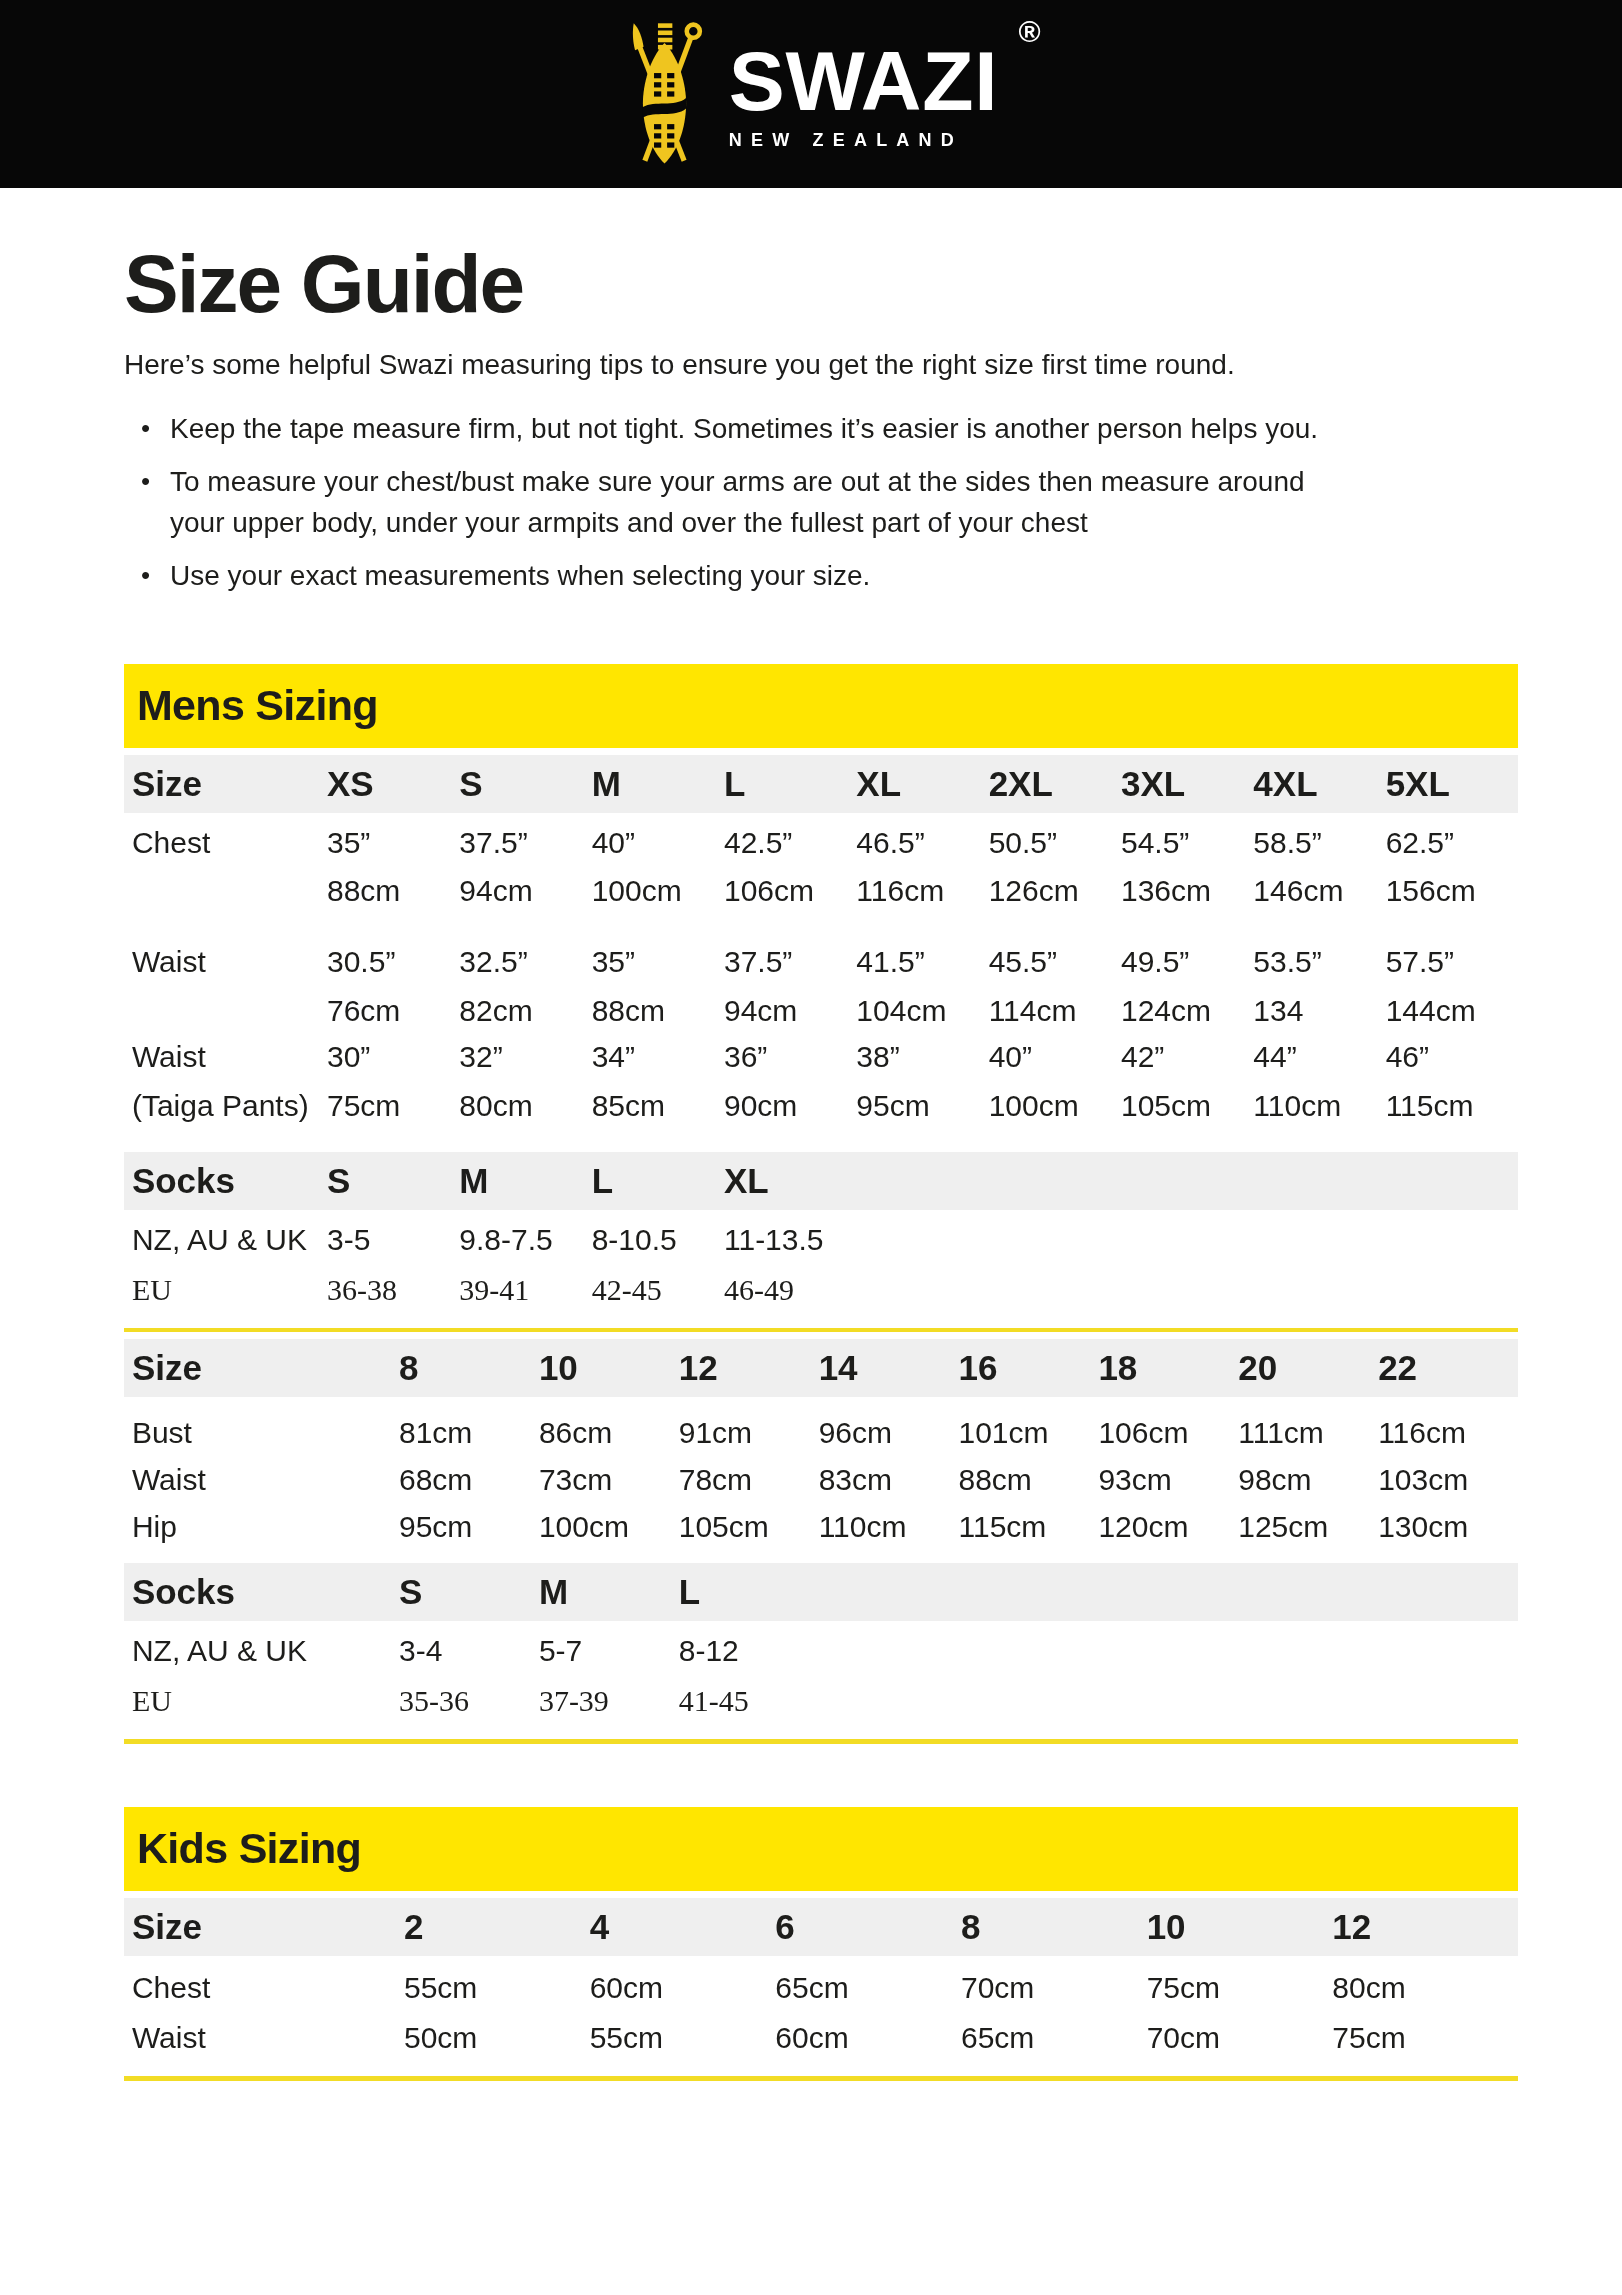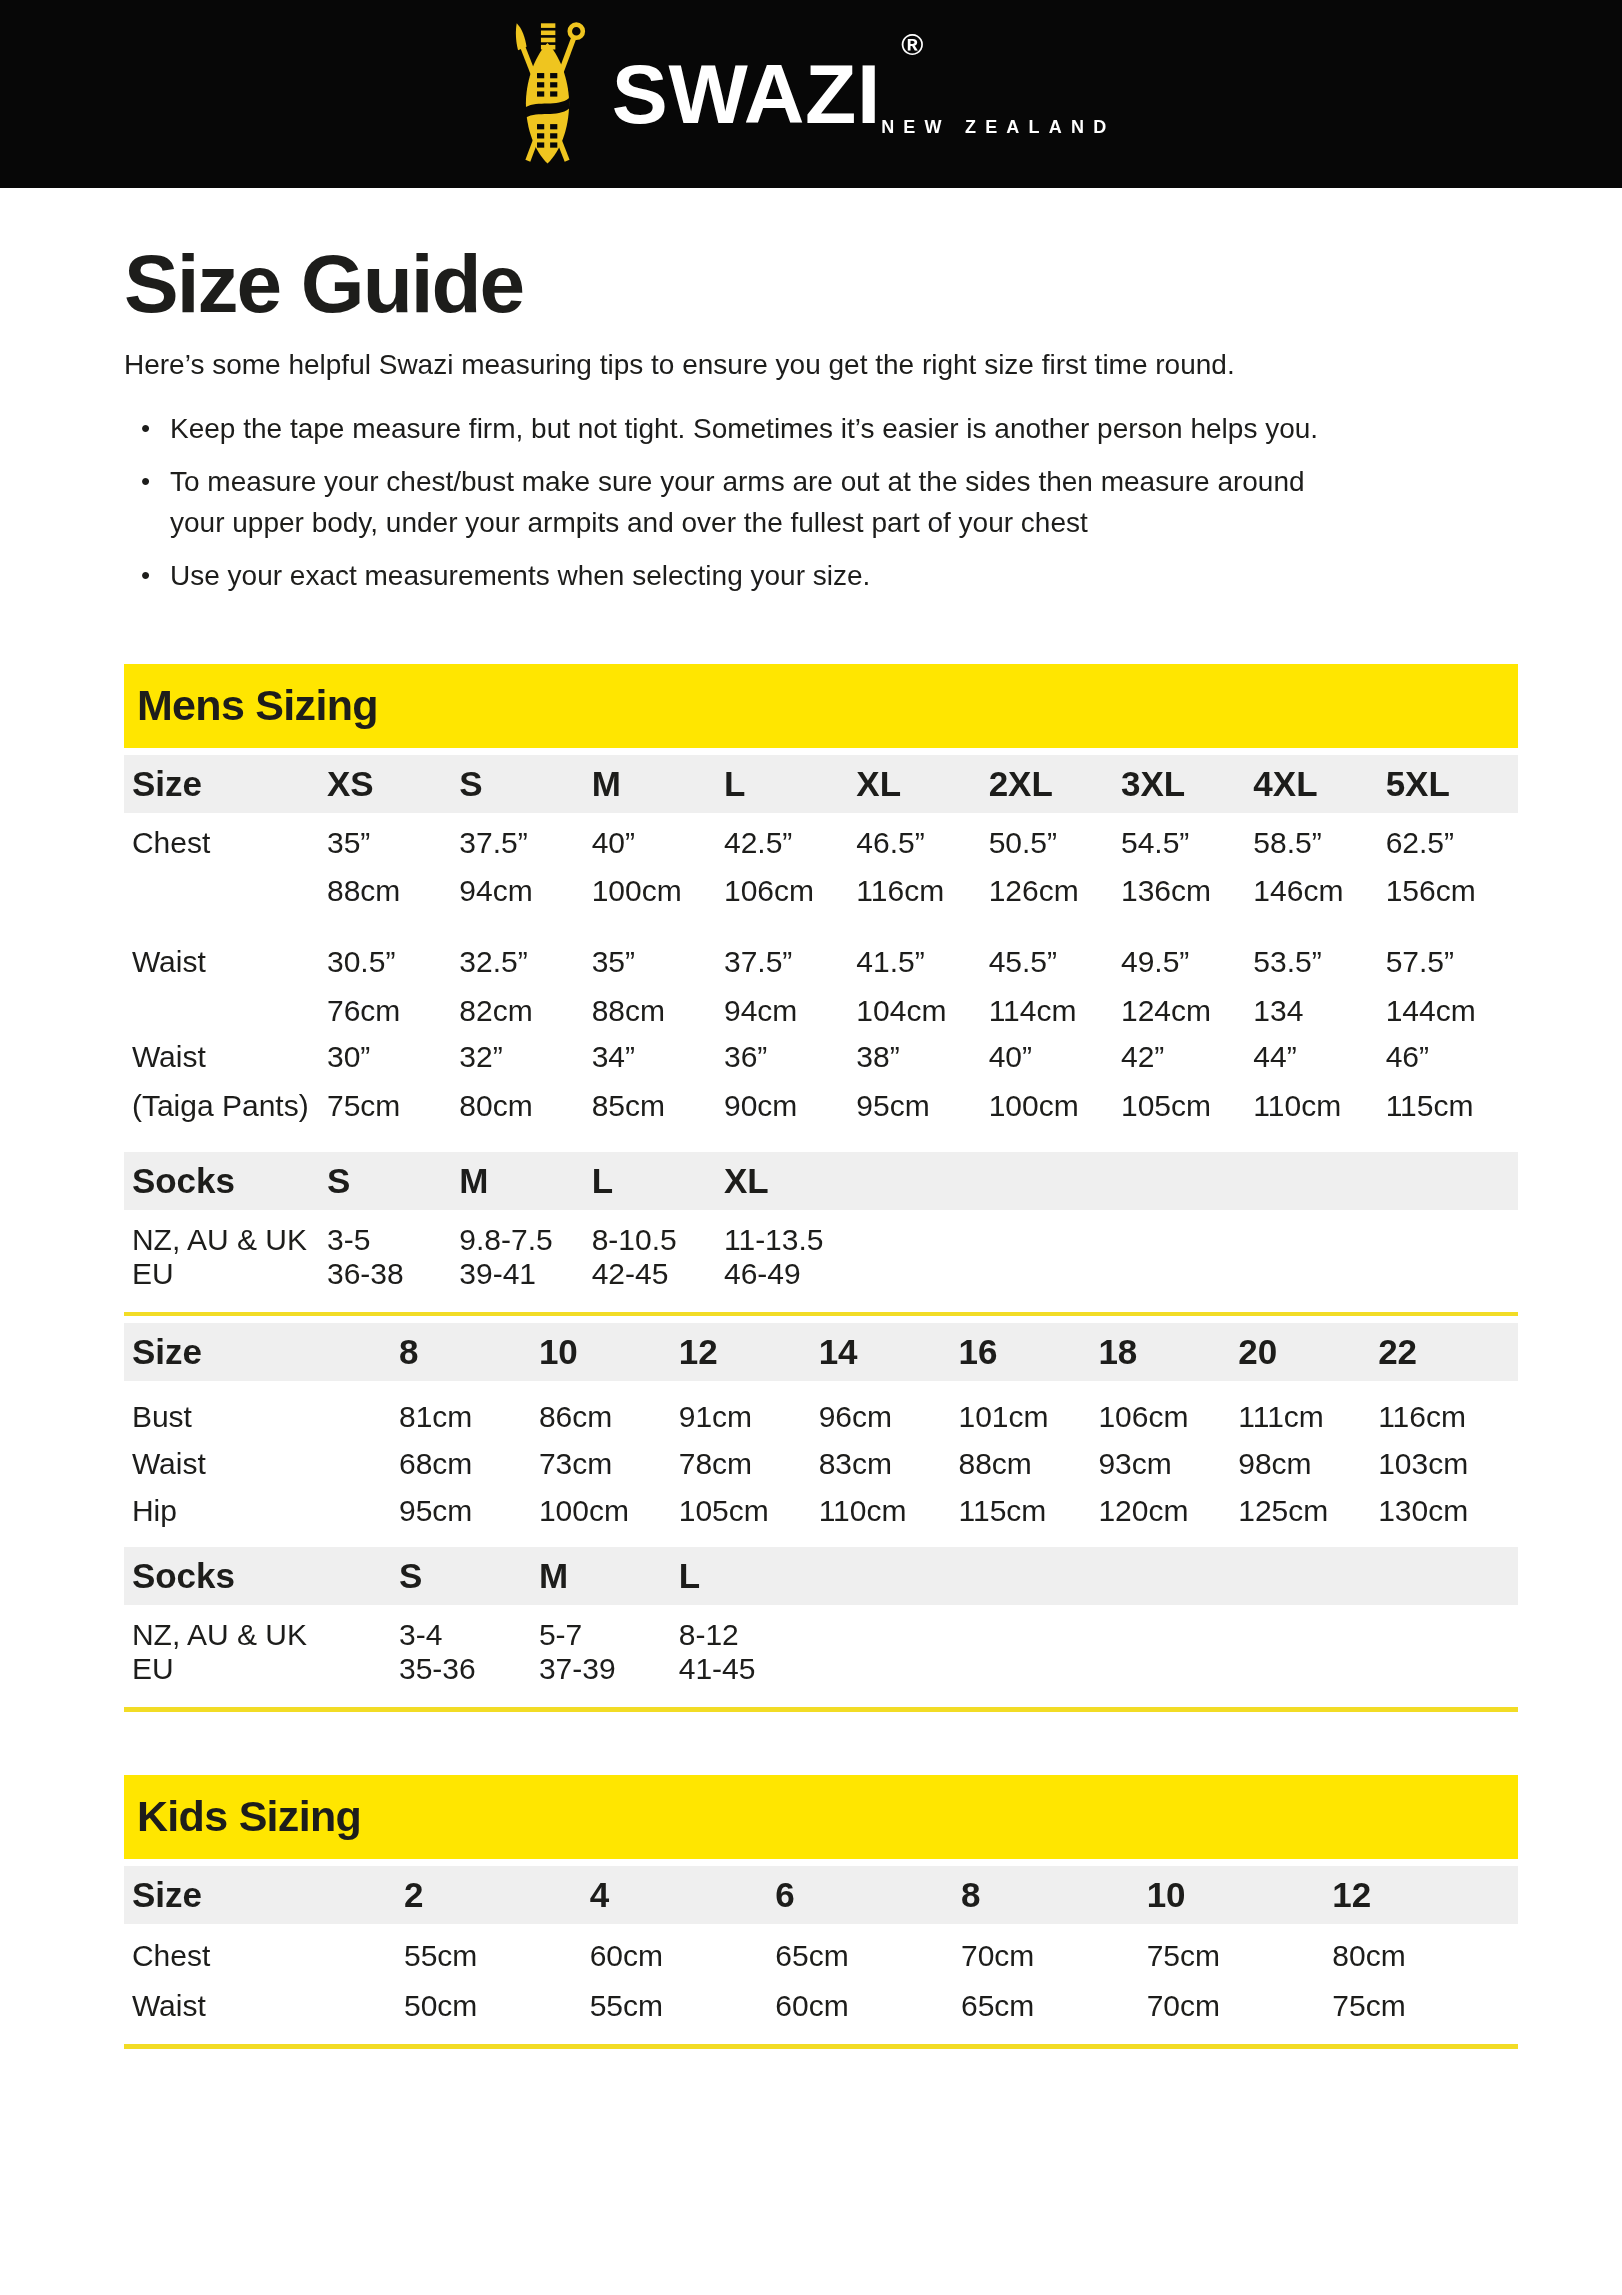--- a/index.html
+++ b/index.html
@@ -15,21 +15,21 @@
   .page{
     width:1623px;height:2295px;background:#fff;overflow:hidden;
     font-family:"Liberation Sans","DejaVu Sans",sans-serif;color:var(--text-black);
   }
   
   .brand-header{
     height:188px;background:var(--header-black);
     display:flex;align-items:center;justify-content:center;gap:25px;
   }
   .logo-shield{flex:0 0 auto;display:block;}
-  .logo-text{display:flex;flex-direction:row;align-items:flex-end;}
+  .logo-text{display:flex;flex-direction:column;}
   .wordmark{position:relative;color:#fff;font-weight:bold;font-size:84px;line-height:1;letter-spacing:0.7px;}
   .reg{position:absolute;top:-22px;right:-43px;font-size:30px;font-weight:bold;color:#fff;}
   .tagline{margin-top:7.9px;color:#fff;font-weight:bold;font-size:18px;letter-spacing:9.2px;line-height:1;}
   
   .content{padding:0 105px 0 124px;}
   .page-title{margin:55px 0 0;font-size:82px;font-weight:bold;letter-spacing:-2px;line-height:1;}
   .intro{margin-top:22px;font-size:28px;line-height:1.25;}
   .tips{margin-top:26px;}
   .tip{display:flex;margin-top:11.8px;}
   .tip:first-child{margin-top:0;}
@@ -53,21 +53,21 @@
   .row-label{padding-left:7.9px;}
   .row-label .label-line + .label-line{margin-top:15.7px;}
   .cell-line + .cell-line{margin-top:15.7px;}
   .divider{margin-top:22px;height:4.6px;background:var(--divider-yellow);}
   
   .r-chest{margin-top:13px;}
   .r-waist{margin-top:38px;}
   .r-taiga{margin-top:13px;}
   .r-sockhead{margin-top:30px;}
   .r-sock1{margin-top:13px;}
-  .r-sock2{margin-top:1px;}
+  .r-sock2{margin-top:17px;font-family:Liberation Serif, serif;}
   .r-bust{margin-top:18.3px;}
   .r-wwaist{margin-top:14.4px;}
   .r-hip{margin-top:14.4px;}
   .r-wsockhead{margin-top:19.6px;}
   .r-kchest{margin-top:15.7px;}
   .r-kwaist{margin-top:17px;}
 </style>
 </head>
 <body>
 

